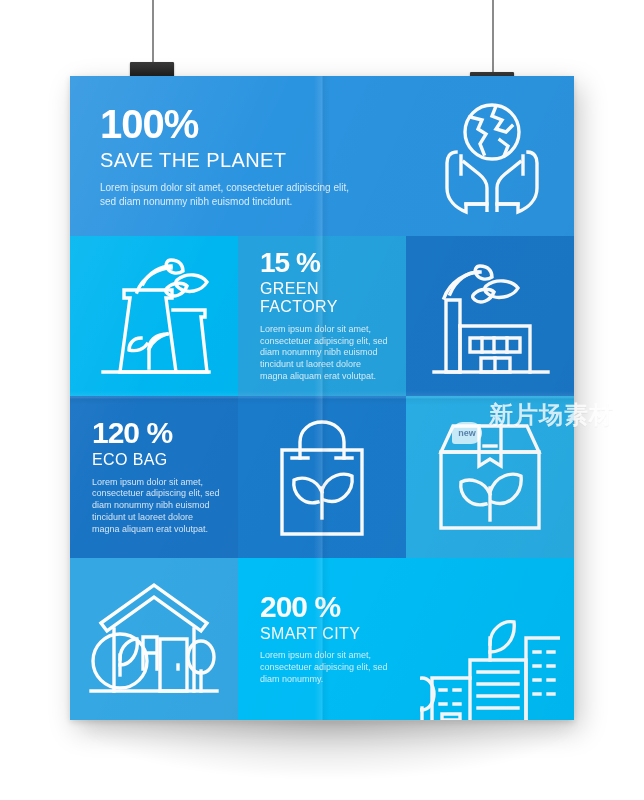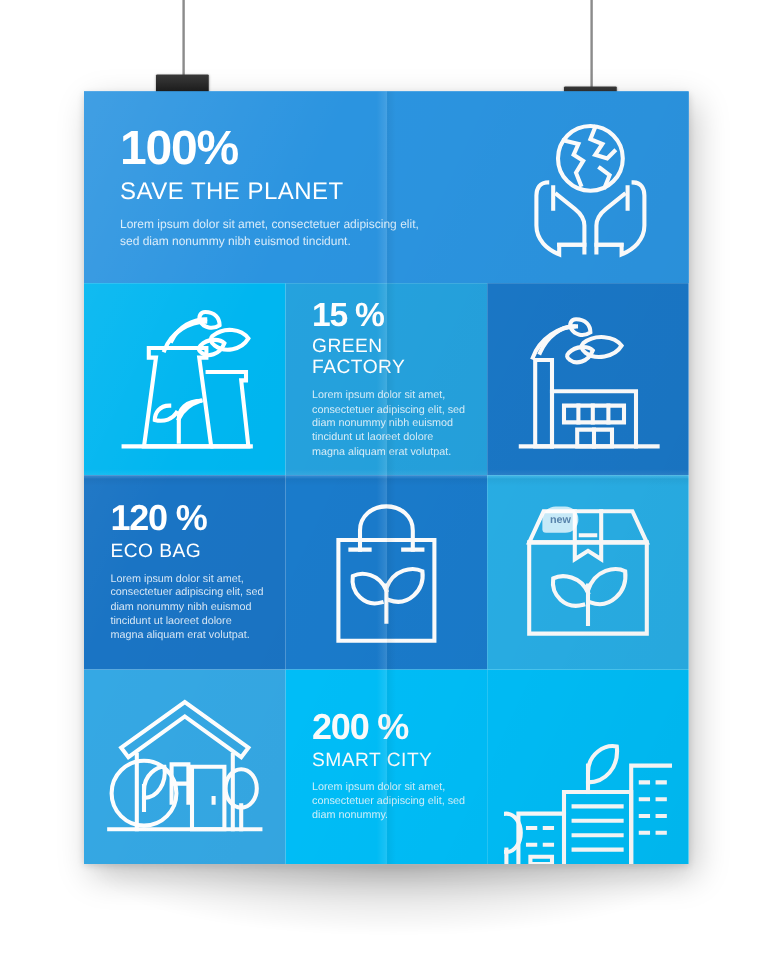--- a/index.html
+++ b/index.html
@@ -271,15 +271,16 @@
       </div>
     </div>
 
     <div class="crease-v"></div>
     <div class="crease-h" style="top:315px;"></div>
     <div class="sheen"></div>
   </div>
 
   <div class="wm" style="left:452px; top:386px;">
     <div class="wm-badge">new</div>
+    <div class="wm-text">新片场素材</div>
   </div>
 
 </div>
 
 </body></html>

